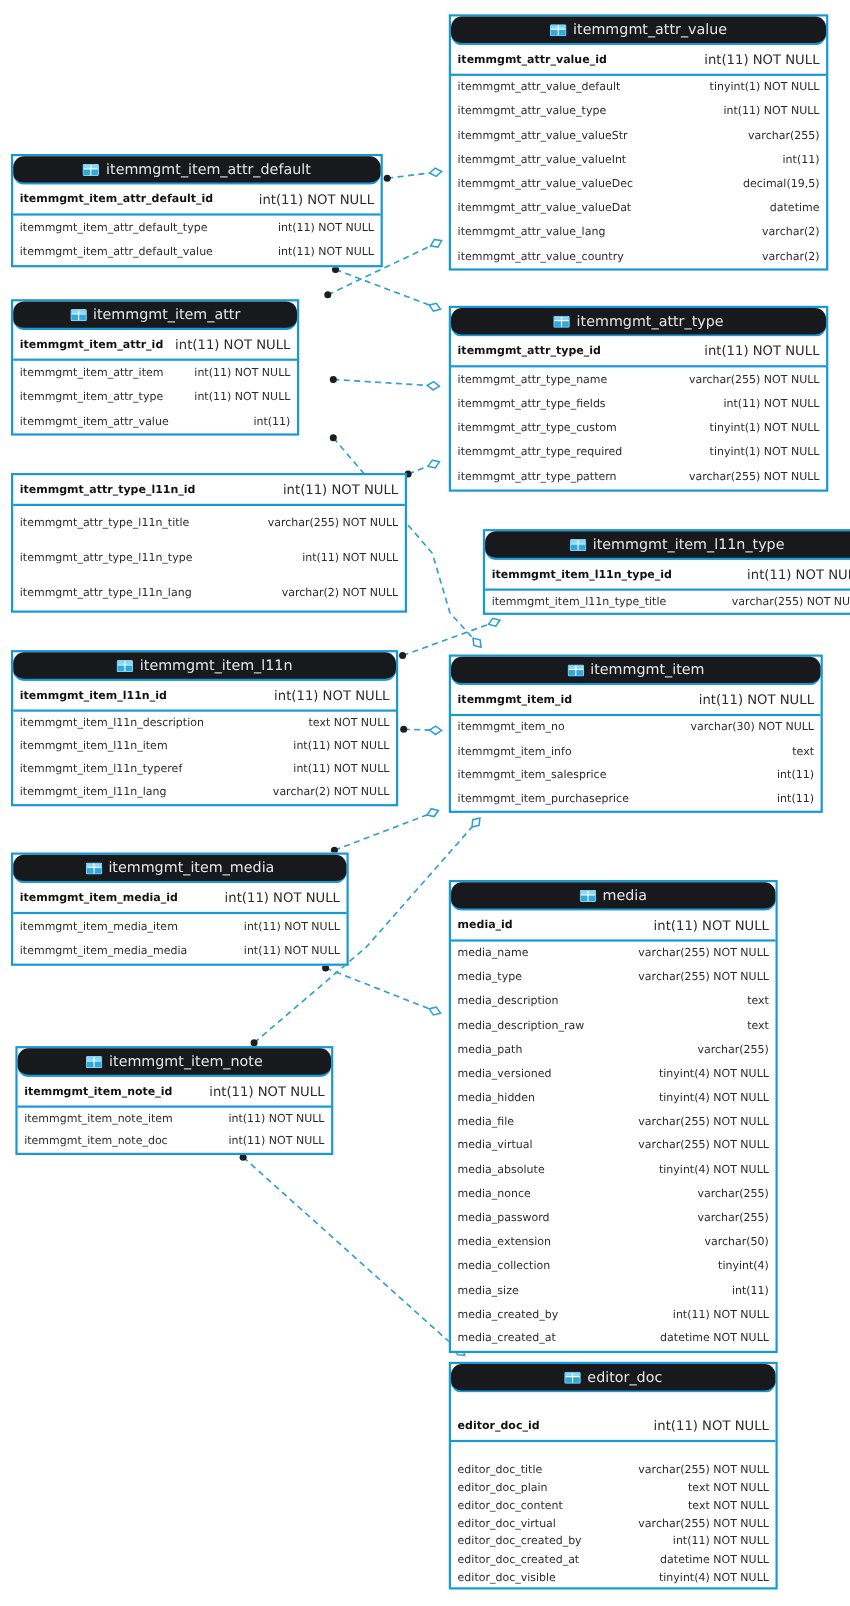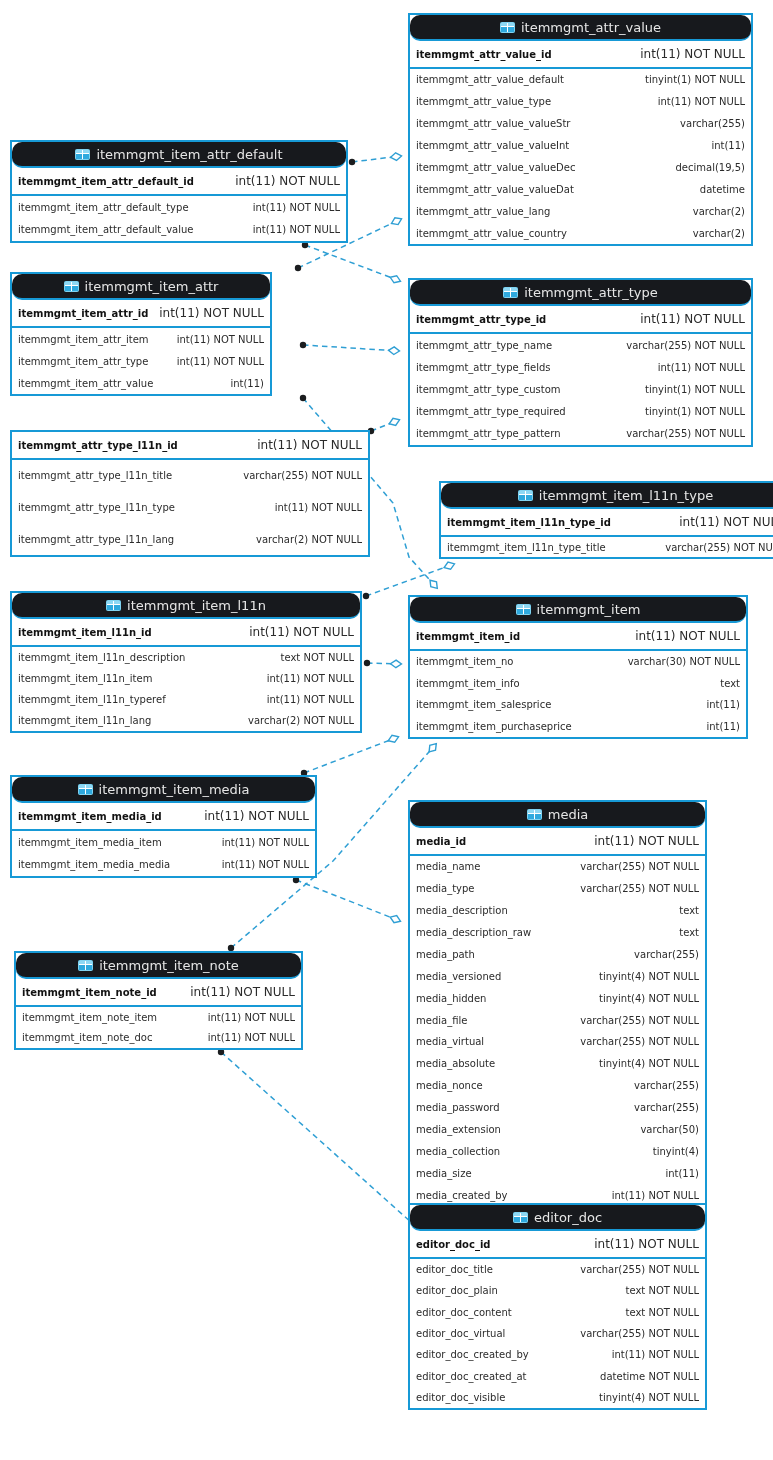--- a/index.html
+++ b/index.html
@@ -503,21 +503,21 @@
         <div class="crow">
           <span class="name">itemmgmt_item_note_item</span>
           <span class="type">int(11) NOT NULL</span>
         </div>
         <div class="crow">
           <span class="name">itemmgmt_item_note_doc</span>
           <span class="type">int(11) NOT NULL</span>
         </div>
       </div>
     </div>
-    <div class="table" style="left: 408px; top: 1203px; width: 299px; height: 207px;">
+    <div class="table" style="left: 408px; top: 1238px; width: 299px; height: 207px; gap: 17px;">
       <div class="thead">
         <span class="ticon">
           <svg viewBox="0 0 15 11" width="15" height="11">
             <rect x="0.5" y="0.5" width="14" height="10" rx="1" fill="#2fa9de" stroke="#7fd2f0" stroke-width="1"></rect>
             <rect x="1" y="1" width="13" height="3" fill="#8ed8f4"></rect>
             <line x1="1" y1="4.5" x2="14" y2="4.5" stroke="#ffffff" stroke-width="1"></line>
             <line x1="7.5" y1="1" x2="7.5" y2="10" stroke="#ffffff" stroke-width="1"></line>
           </svg>
         </span>
         <span class="ttitle">editor_doc</span>

